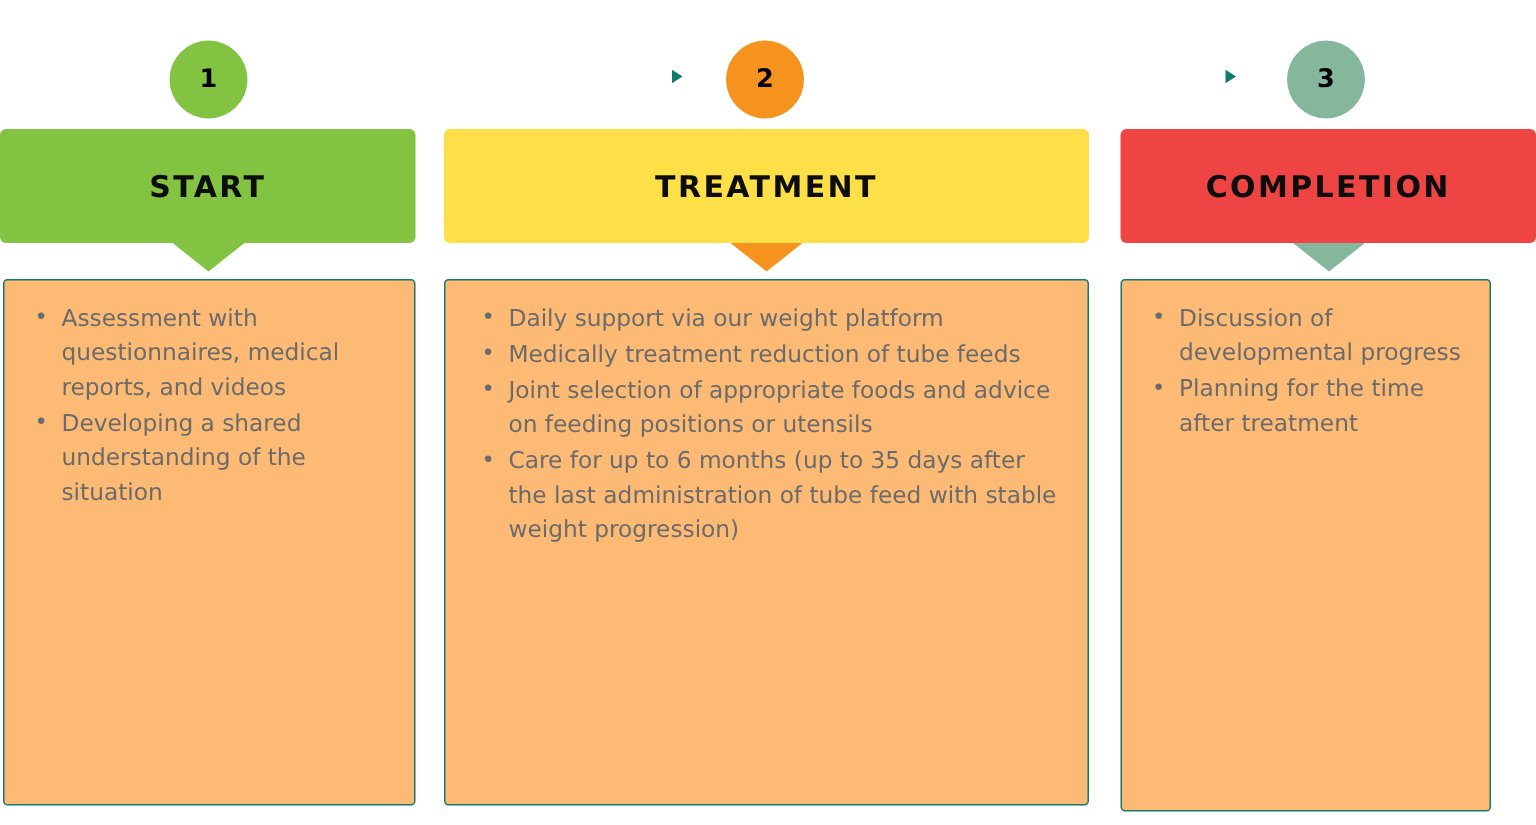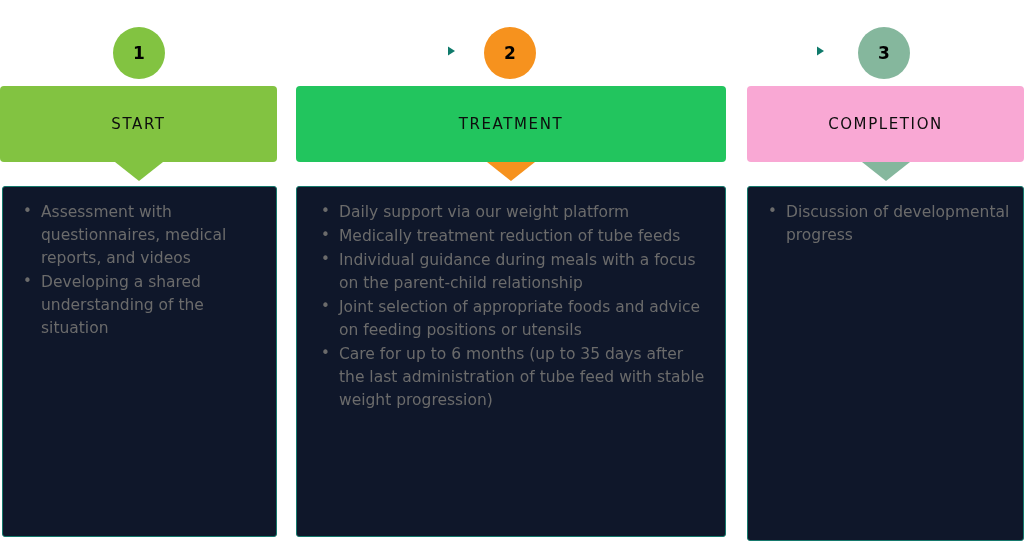--- a/index.html
+++ b/index.html
@@ -43,22 +43,22 @@
 
   
   .bar {
     position: absolute;
     border-radius: 4px;
     display: flex;
     align-items: center;
     justify-content: center;
   }
   .bar-label {
-    font-size: 15px;
-    font-weight: normal;
+    font-size: 20px;
+    font-weight: bold;
     letter-spacing: 1.6px;
     color: #0d0d0d;
     text-transform: uppercase;
   }
   .notch {
     position: absolute;
     top: 100%;
     left: 50%;
     transform: translateX(-50%);
     width: 0;
@@ -66,21 +66,21 @@
     border-left: 24px solid transparent;
     border-right: 24px solid transparent;
   }
 
   
   .panel {
     position: absolute;
     box-sizing: border-box;
     border: 1.5px solid #15796c;
     border-radius: 3px;
-    background: #0f172a;
+    background: #fdba74;
   }
   .panel ul {
     list-style: none;
     margin: 0;
     padding: 0;
   }
   .panel li {
     position: relative;
     color: #6b6b6b;
     font-size: 15.5px;
@@ -146,47 +146,47 @@
         <linearGradient id="ag2" x1="0" y1="0" x2="1" y2="0">
           <stop offset="0" stop-color="#7fc4ac"></stop>
           <stop offset="1" stop-color="#0f7a6b"></stop>
         </linearGradient>
       </defs>
       <line x1="0" y1="7" x2="249" y2="7" stroke="url(#ag2)" stroke-width="2"></line>
       <polygon points="249,2.5 256,7 249,11.5" fill="#0f7a6b"></polygon>
     </svg>
   </div>
 
-  <div class="bar" style="left:296px; top:86px; width:430px; height:76px; background:#22c55e;">
+  <div class="bar" style="left:296px; top:86px; width:430px; height:76px; background:#fde047;">
     <span class="bar-label">TREATMENT</span>
     <span class="notch" style="border-top:19px solid #f6921e;"></span>
   </div>
 
   <div class="panel" style="left:296px; top:186px; width:430px; height:351px;">
     <div class="panel-inner wide">
       <ul>
         <li>Daily support via our weight platform</li>
         <li>Medically treatment reduction of tube feeds</li>
-        <li>Individual guidance during meals with a focus on the parent-child relationship</li>
         <li>Joint selection of appropriate foods and advice on feeding positions or utensils</li>
         <li>Care for up to 6 months (up to 35 days after the last administration of tube feed with stable weight progression)</li>
       </ul>
     </div>
   </div>
 
   <div class="circle" style="left:858px; top:27px; background:#85b79d;">
     <span>3</span>
   </div>
 
-  <div class="bar" style="left:747px; top:86px; width:277px; height:76px; background:#f9a8d4;">
+  <div class="bar" style="left:747px; top:86px; width:277px; height:76px; background:#ef4444;">
     <span class="bar-label">COMPLETION</span>
     <span class="notch" style="border-top:19px solid #85b79d;"></span>
   </div>
 
-  <div class="panel" style="left:747px; top:186px; width:277px; height:355px;">
+  <div class="panel" style="left:747px; top:186px; width:247px; height:355px;">
     <div class="panel-inner">
       <ul>
         <li>Discussion of developmental progress</li>
+        <li>Planning for the time after treatment</li>
       </ul>
     </div>
   </div>
 
 </div>
 
 </body></html>

